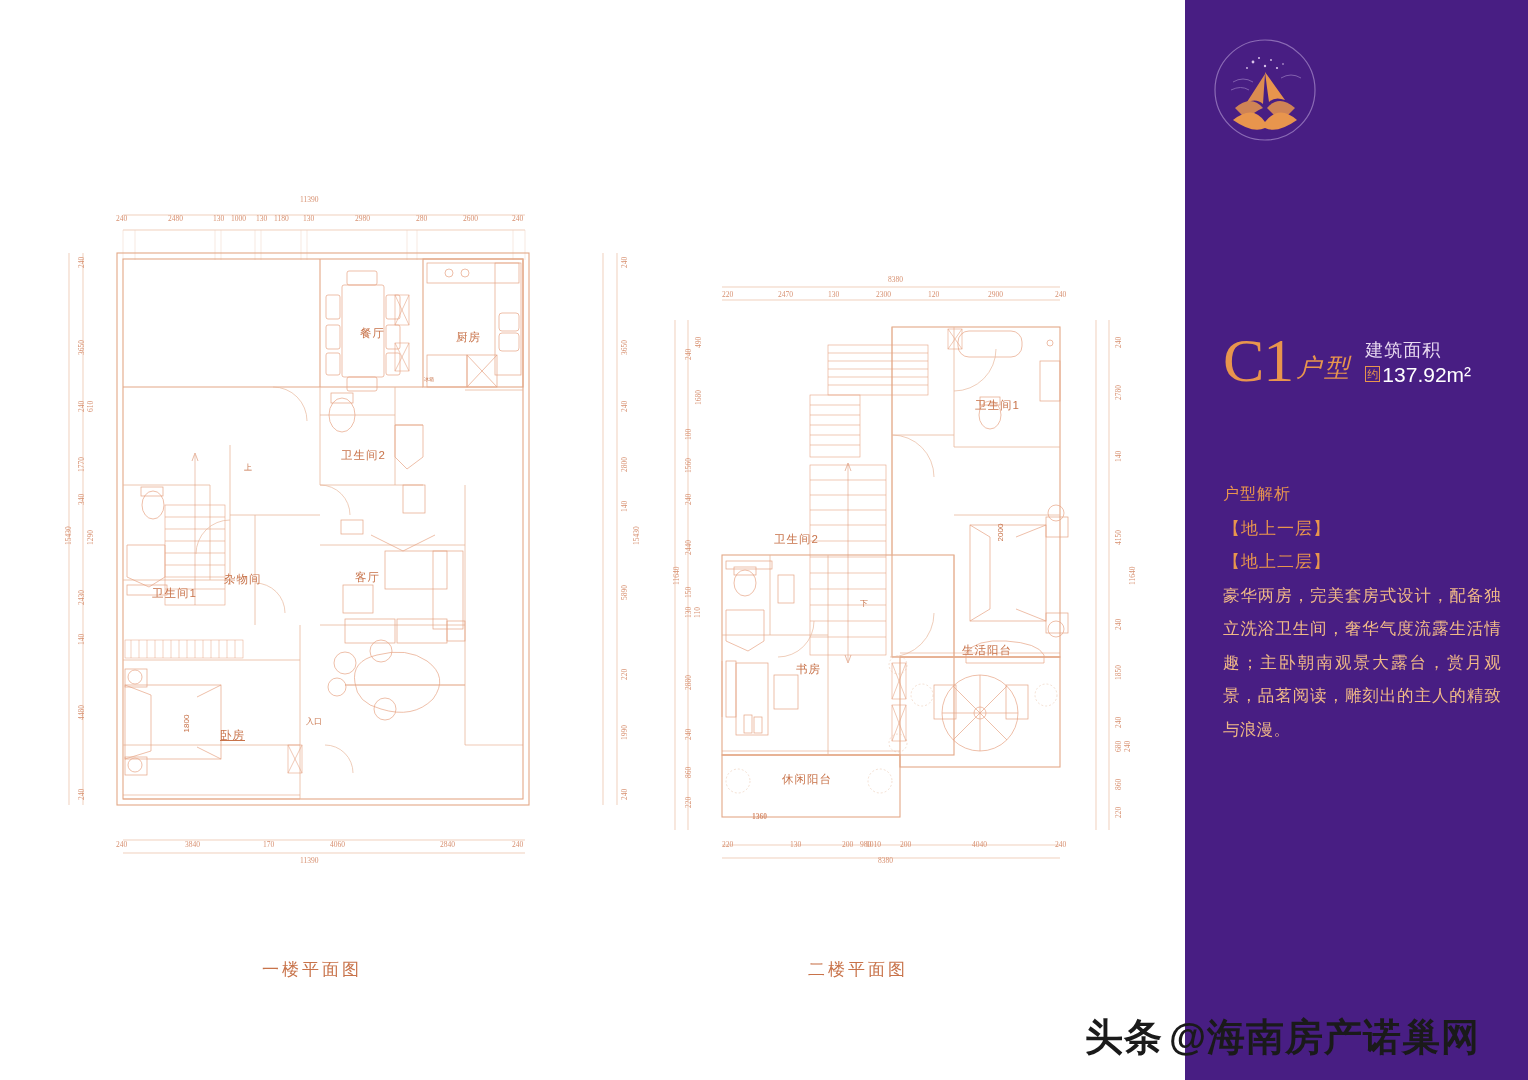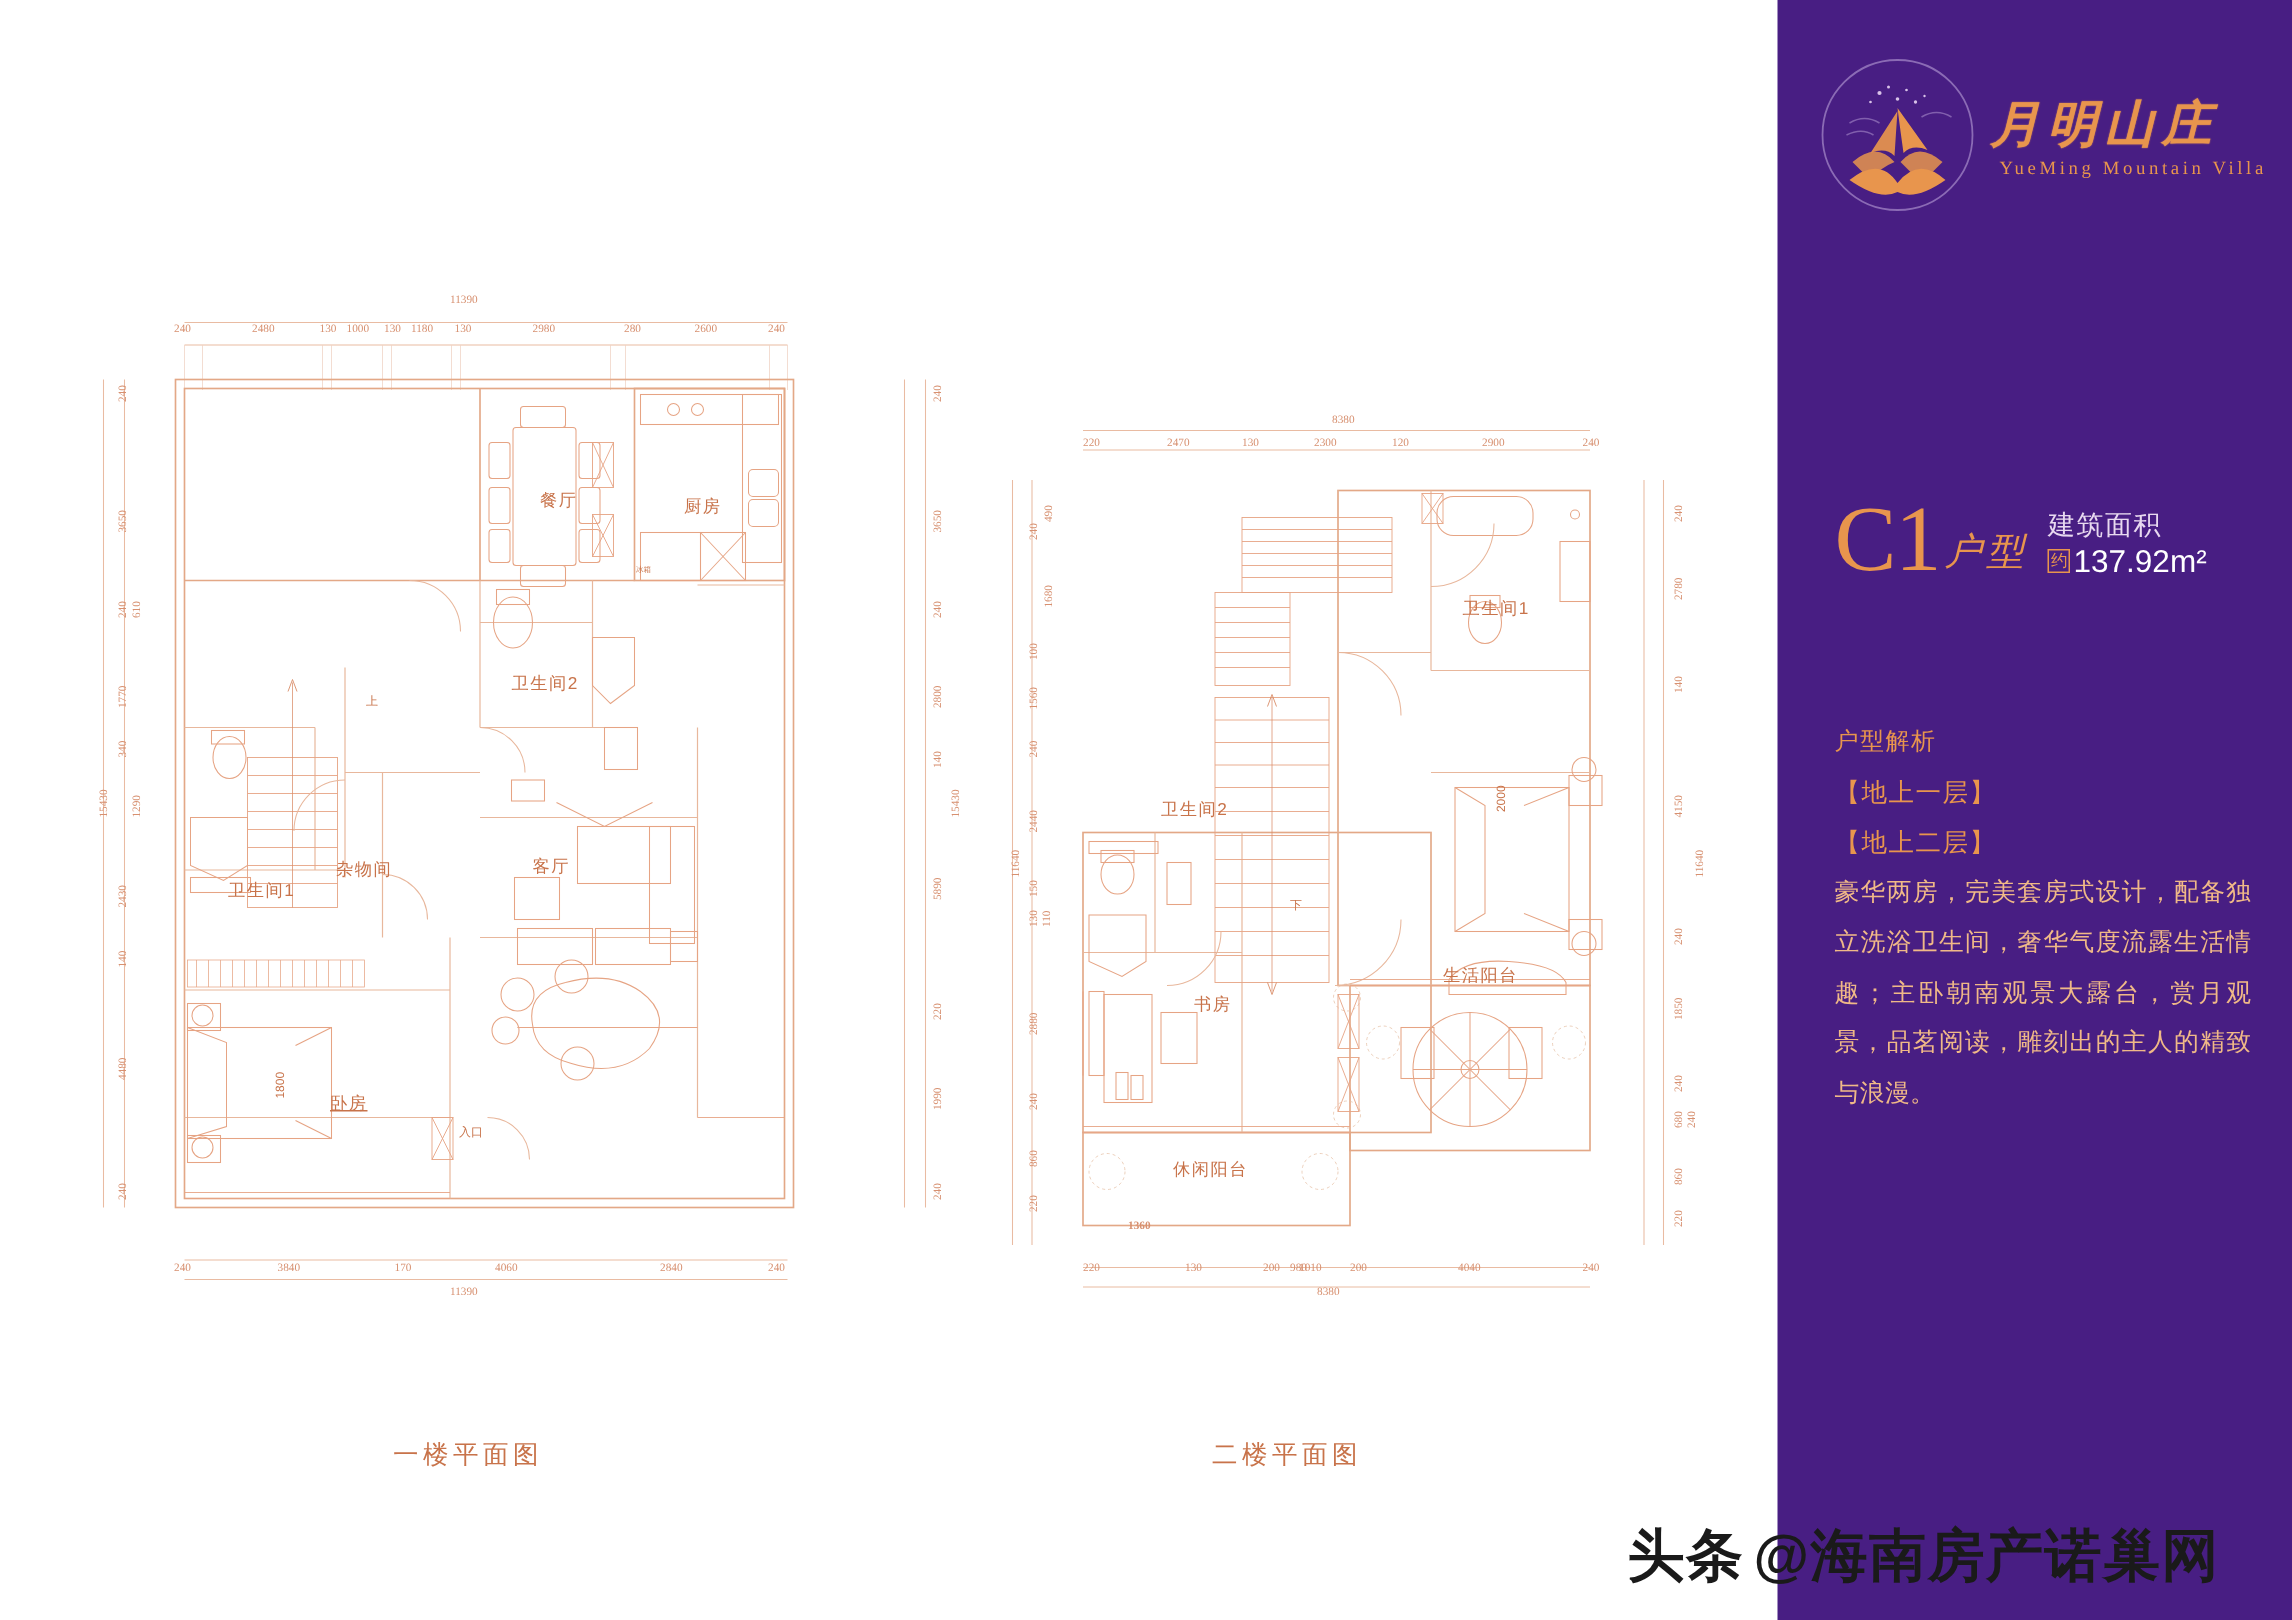--- a/index.html
+++ b/index.html
@@ -330,21 +330,21 @@
   <div class="dim v" style="left:620px;top:740px;transform:rotate(-90deg);">1990</div>
   <div class="dim v" style="left:620px;top:800px;transform:rotate(-90deg);">240</div>
 
   <div class="room" style="left:360px;top:326px;">餐厅</div>
   <div class="room" style="left:456px;top:330px;">厨房</div>
   <div class="room" style="left:341px;top:448px;">卫生间2</div>
   <div class="room" style="left:152px;top:586px;">卫生间1</div>
   <div class="room" style="left:224px;top:572px;">杂物间</div>
   <div class="room" style="left:355px;top:570px;">客厅</div>
   <div class="room" style="left:220px;top:728px;text-decoration:underline;">卧房</div>
-  <div class="room sm" style="left:306px;top:749px;">入口</div>
+  <div class="room sm" style="left:306px;top:716px;">入口</div>
   <div class="room sm" style="left:244px;top:462px;">上</div>
   <div class="room sm" style="left:178px;top:719px;transform:rotate(-90deg);">1800</div>
   <div class="room sm" style="left:424px;top:376px;font-size:5px;">冰箱</div>
 
   <div class="caption" style="left:262px;top:958px;">一楼平面图</div>
 
   <svg class="plan" style="left:660px;top:265px;width:480px;height:600px" viewBox="0 0 480 600">
     <g stroke="#E9BBA2" fill="none" stroke-width="0.7">
       <line x1="62" y1="35" x2="400" y2="35"></line>
       <line x1="62" y1="22" x2="400" y2="22"></line>
@@ -581,24 +581,20 @@
           <g fill="#D8C2E8">
             <circle cx="40" cy="24" r="1.4"></circle>
               <circle cx="46" cy="20" r="1"></circle>
             <circle cx="52" cy="28" r="1.2"></circle>
               <circle cx="58" cy="22" r="0.9"></circle>
             <circle cx="64" cy="30" r="1.1"></circle>
               <circle cx="70" cy="26" r="0.8"></circle>
             <circle cx="34" cy="30" r="0.9"></circle>
           </g>
         </svg>
-        <div class="logo-text">
-          <div class="logo-cn">月明山庄</div>
-          <div class="logo-en">YueMing Mountain Villa</div>
-        </div>
       </div>
 
       <div class="title-row">
         <span class="title-c1">C1</span>
         <span class="title-huxing">户型</span>
         <span class="title-area">
           <span class="area-label">建筑面积</span>
           <div class="area-value">
             <span class="area-approx">约</span><span>137.92</span><span>m²</span>
           </div>

